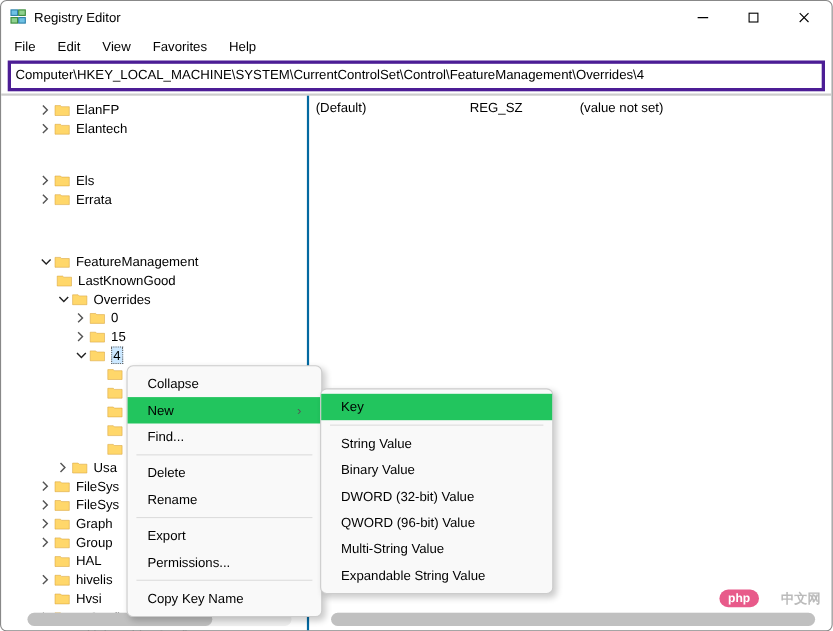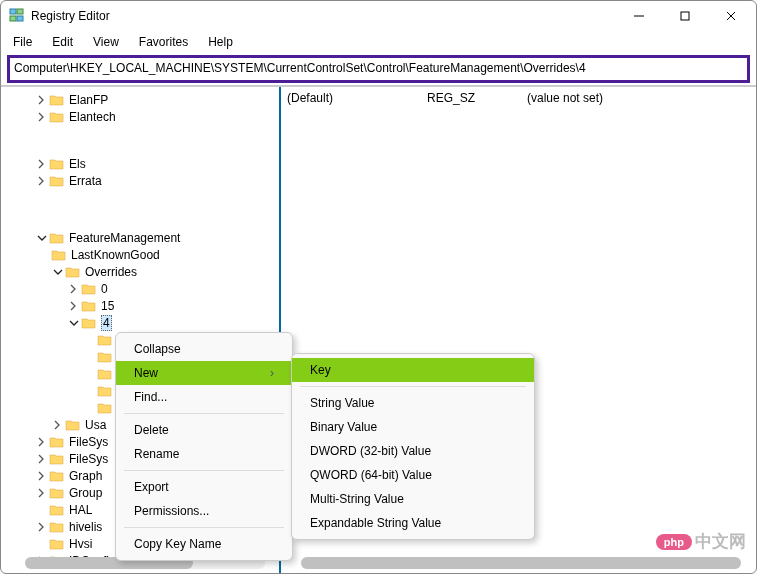--- a/index.html
+++ b/index.html
@@ -39,29 +39,29 @@
 
 .hscroll { position: absolute; bottom: 4px; height: 12px; background: #f0f0f0; border-radius: 6px; }
 .hscroll.left { left: 24px; width: 240px; }
 .hscroll.right { left: 300px; width: 440px; }
 .hscroll .thumb { background: #c0c0c0; height: 100%; border-radius: 6px; }
 .hscroll.left .thumb { width: 70%; }
 .hscroll.right .thumb { width: 100%; }
 
 .context-menu { position: absolute; background: #f9f9f9; border: 1px solid #ccc; border-radius: 6px; box-shadow: 3px 3px 6px rgba(0,0,0,.2); padding: 4px 0; z-index: 10; }
 .context-menu .item { padding: 5px 18px; display: flex; justify-content: space-between; align-items: center; cursor: default; }
-.context-menu .item.hover { background: #84cc16; gap: 37px; }
+.context-menu .item.hover { background: #22c55e; gap: 37px; }
 .context-menu .sep { height: 1px; background: #ddd; margin: 4px 8px; }
 .cm1 { left: 114px; top: 245px; width: 178px; }
-.cm2 { left: 290px; top: 266px; width: 244px; }
+.cm2 { left: 290px; top: 266px; width: 212px; }
 .sub-arrow { color: #555; }
 
-.watermark { position: absolute; right: 10px; bottom: 20px; display: flex; align-items: center; gap: 3px; font-weight: bold; }
+.watermark { position: absolute; right: 10px; bottom: 20px; display: flex; align-items: flex-start; gap: 20px; font-weight: bold; }
 .watermark .pill { background: #e85a8a; color: #fff; padding: 2px 8px; border-radius: 10px; font-size: 11px; }
-.watermark .txt { color: #bbb; font-size: 17px; }
+.watermark .txt { color: #bbb; font-size: 12px; }
 
 .folder-svg { fill: #ffd76a; stroke: #d9a33e; stroke-width: .5; }
 </style>
 </head>
 <body>
 
 <svg width="0" height="0" style="position:absolute">
   <defs>
     <g id="chev-right">
         <path d="M2 1 L6 5 L2 9" fill="none" stroke="#555" stroke-width="1.3"></path>
@@ -515,21 +515,21 @@
     <div class="item">
         <span>String Value</span>
       </div>
     <div class="item">
         <span>Binary Value</span>
       </div>
     <div class="item">
         <span>DWORD (32-bit) Value</span>
       </div>
     <div class="item">
-        <span>QWORD (64-bit) Value</span>
+        <span>QWORD (96-bit) Value</span>
       </div>
     <div class="item">
         <span>Multi-String Value</span>
       </div>
     <div class="item">
         <span>Expandable String Value</span>
       </div>
   </div>
 
 </div>

